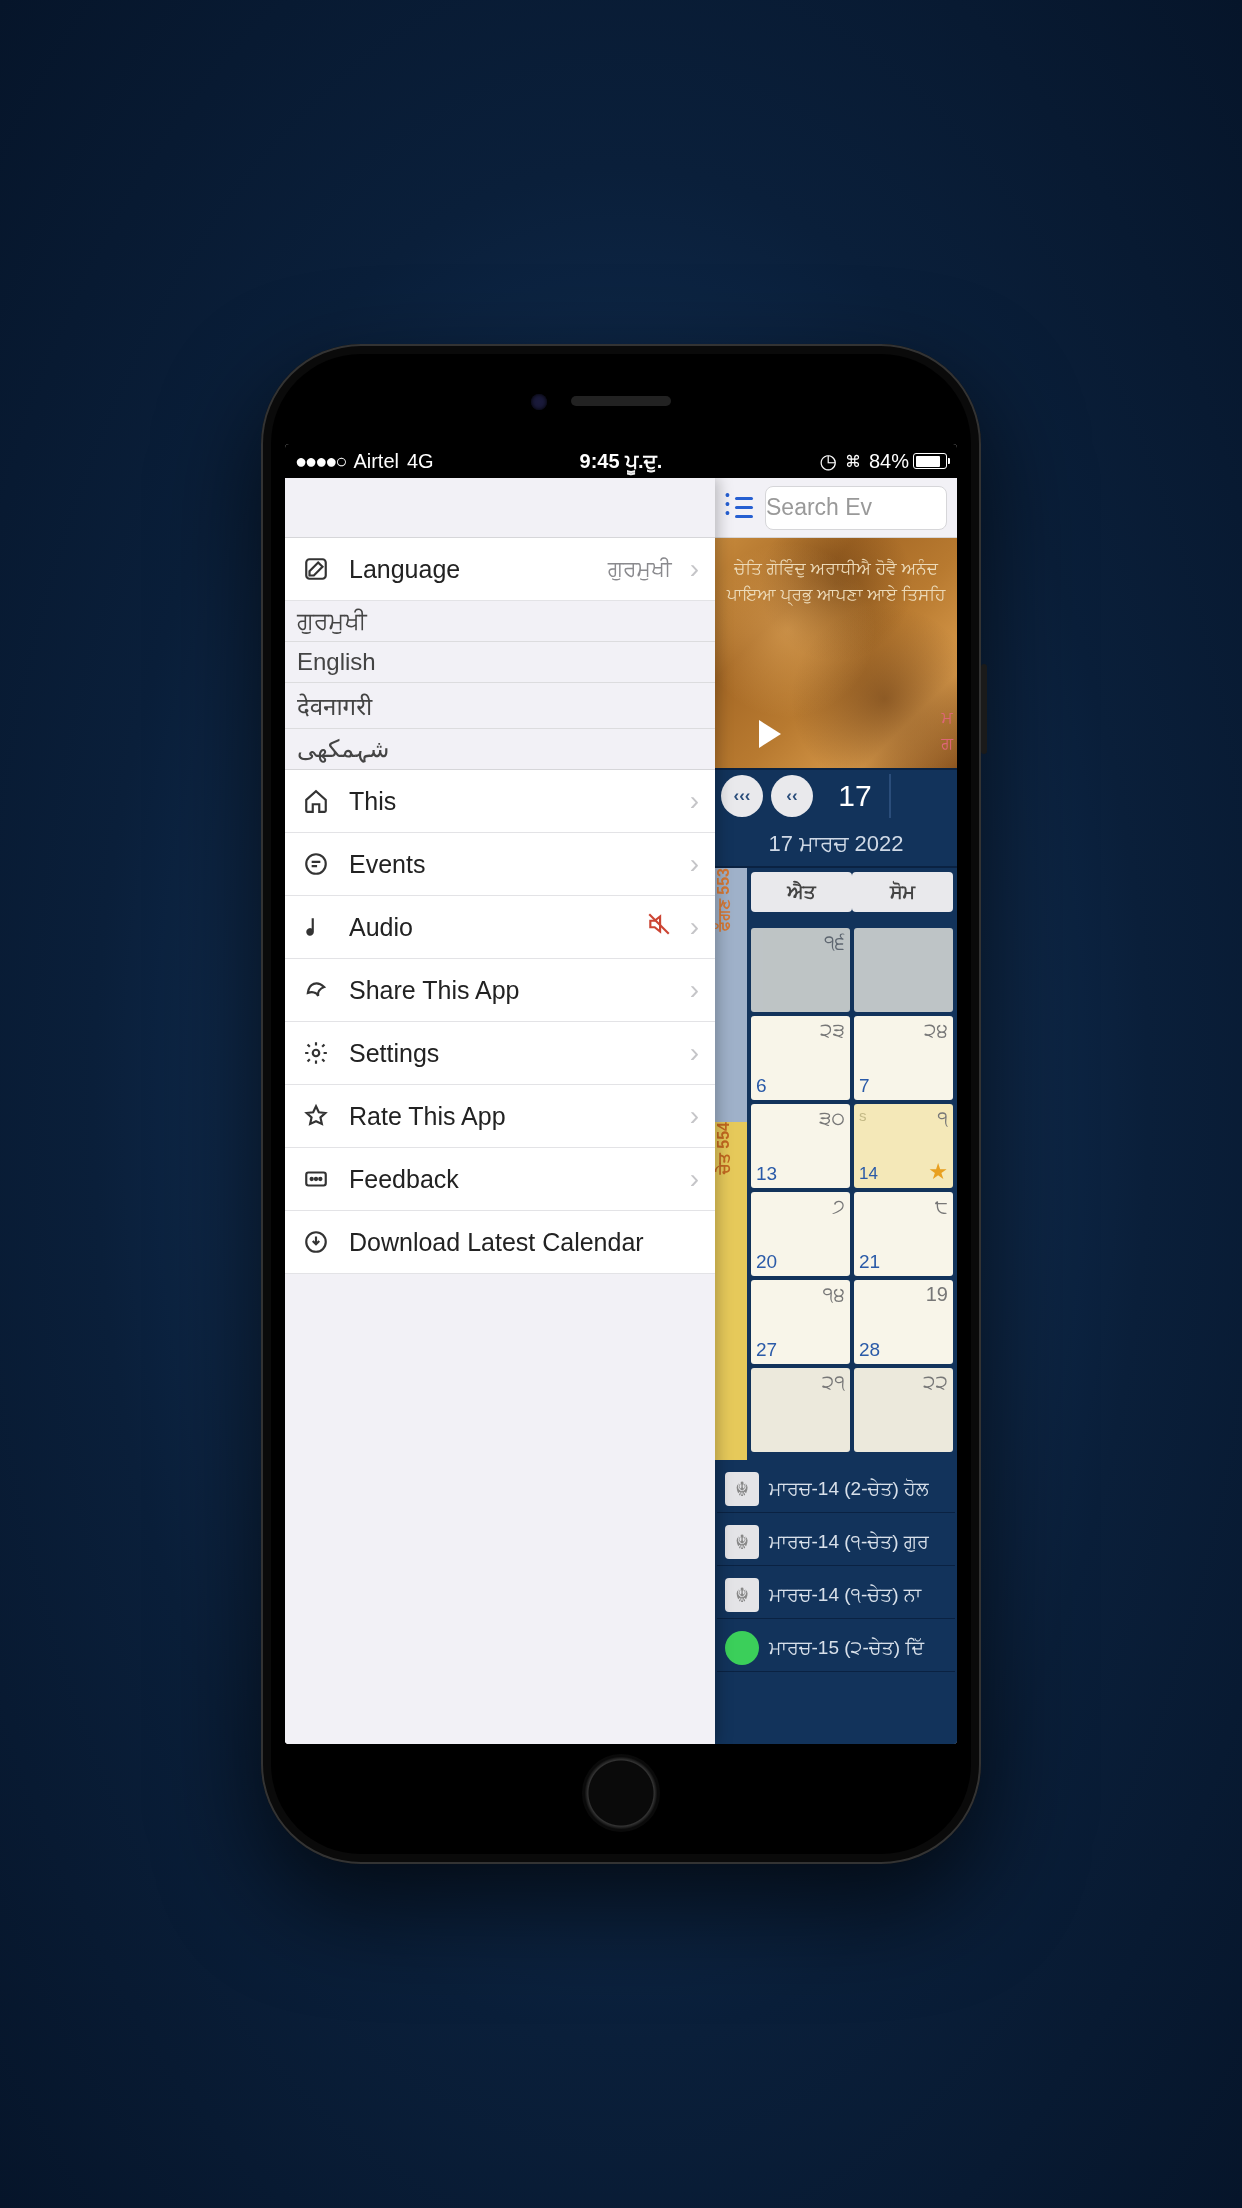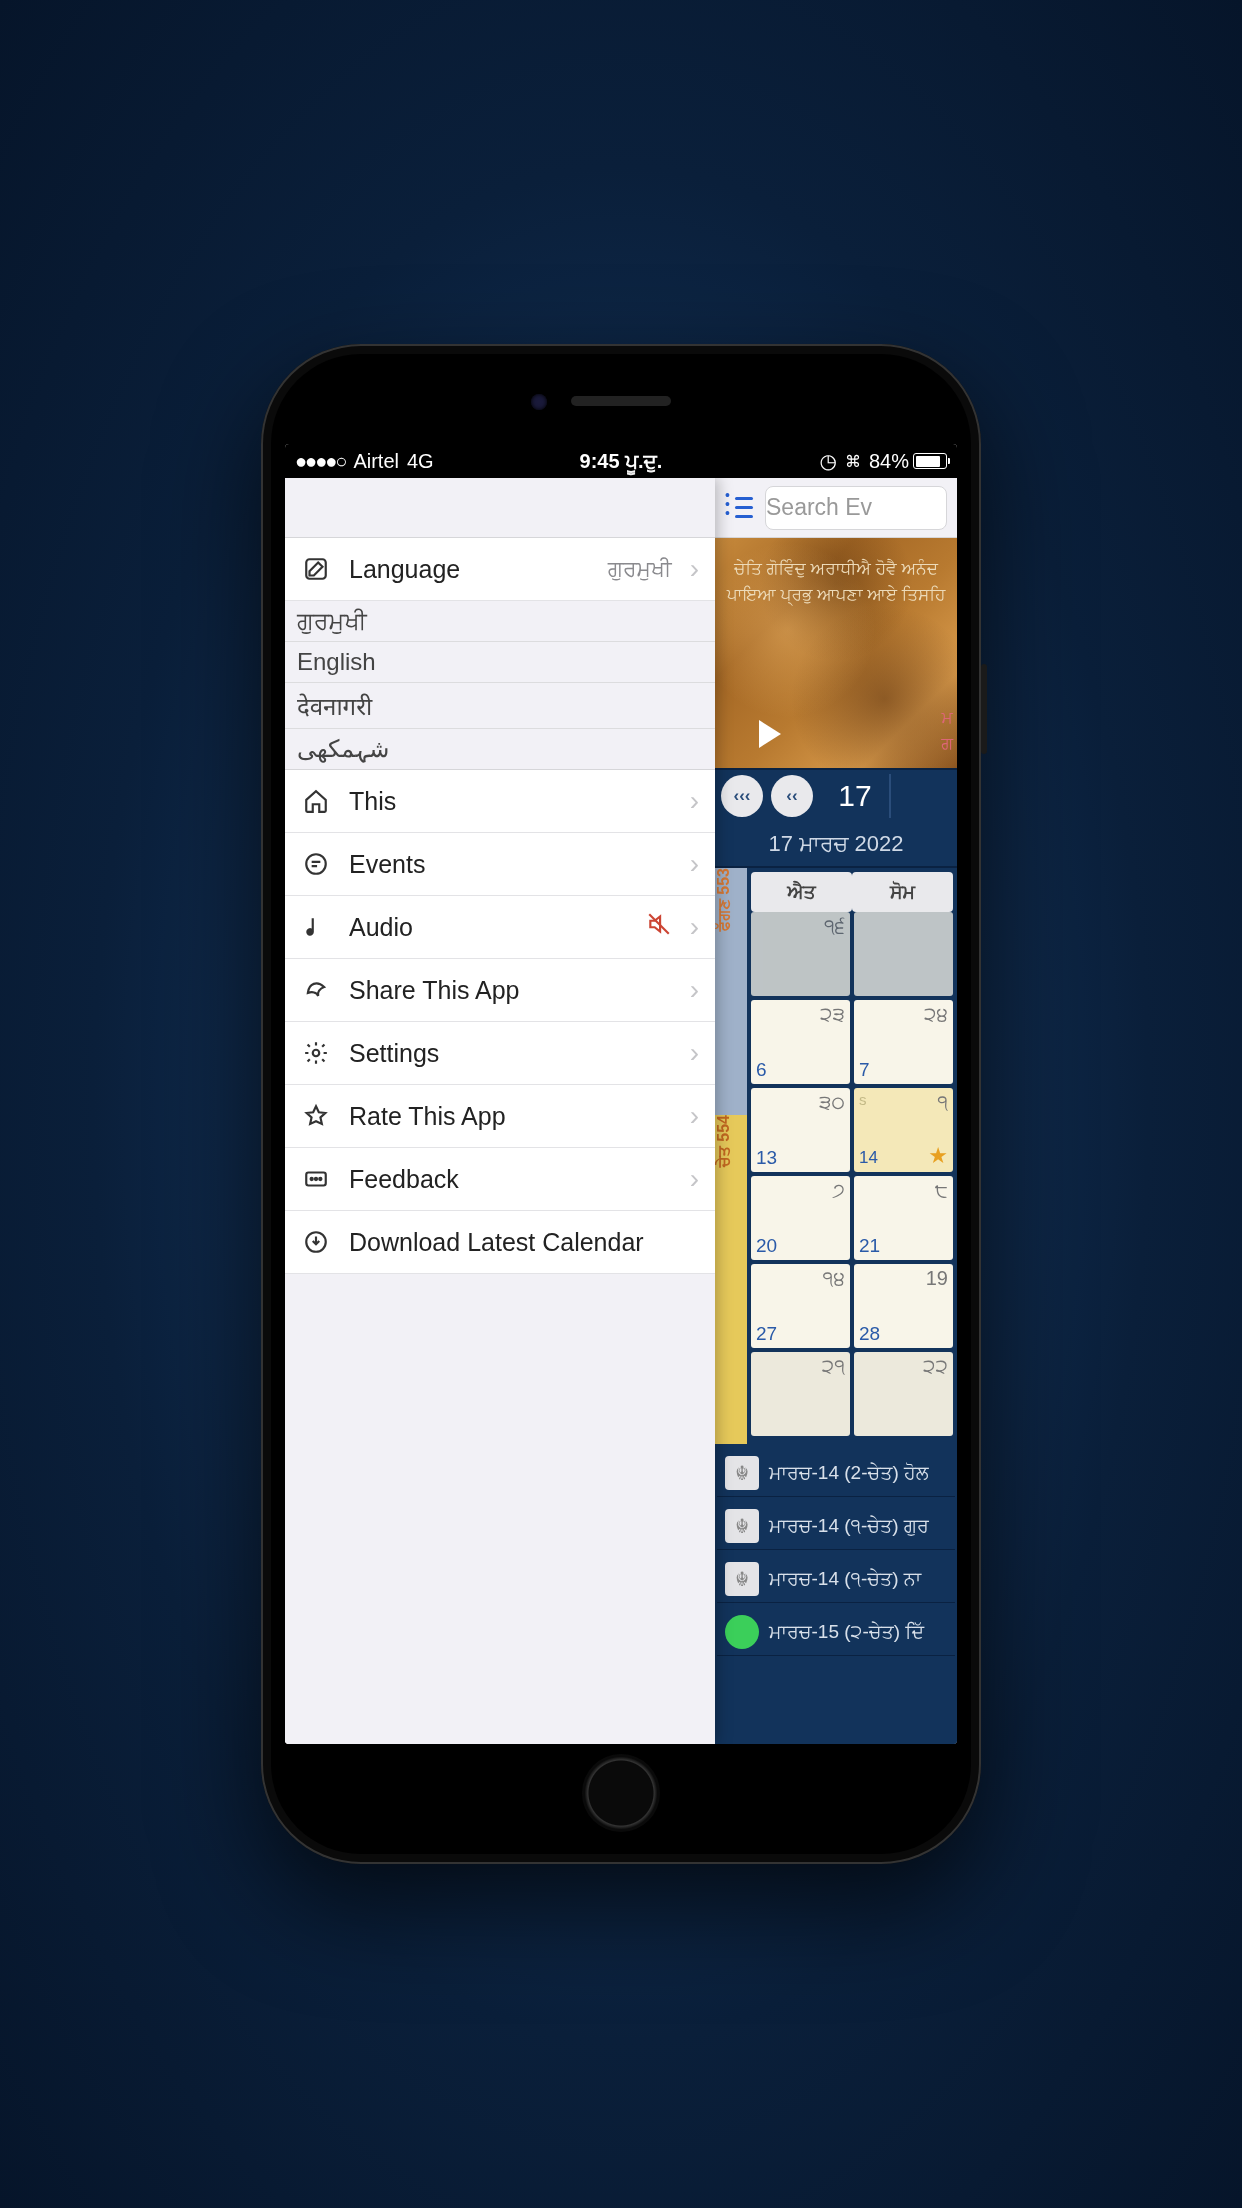--- a/index.html
+++ b/index.html
@@ -215,21 +215,21 @@
 .cal-month-labels .m2 { flex: 4; background: #e6c95a; }
 .cal-month-labels .mlbl {
   writing-mode: vertical-rl; transform: rotate(180deg);
   display: flex; align-items: center; justify-content: center;
   font-size: 16px; font-weight: 600; color: #b94;
 }
 .cal-month-labels .m1 .mlbl { color: #d67834; }
 .cal-month-labels .m2 .mlbl { color: #c26820; }
 
 .cal-grid { flex: 1; background: #12335b; padding: 4px; }
-.dow { display: flex; gap: 0; margin-bottom: 0; border-radius: 10px; }
+.dow { display: flex; gap: 0; margin-bottom: 16px; border-radius: 10px; }
 .dow .dc {
   flex: 1; height: 40px; background: #e9e9ec;
   border-radius: 4px; display: flex; align-items: center; justify-content: center;
   color: #444; font-size: 19px; font-weight: 600;
 }
 .week { display: flex; gap: 4px; margin-bottom: 4px; justify-content: space-between; }
 .cell {
   flex: 1; height: 84px; background: #f8f5e9;
   border-radius: 3px; position: relative;
   display: flex; flex-direction: column; justify-content: space-between;

